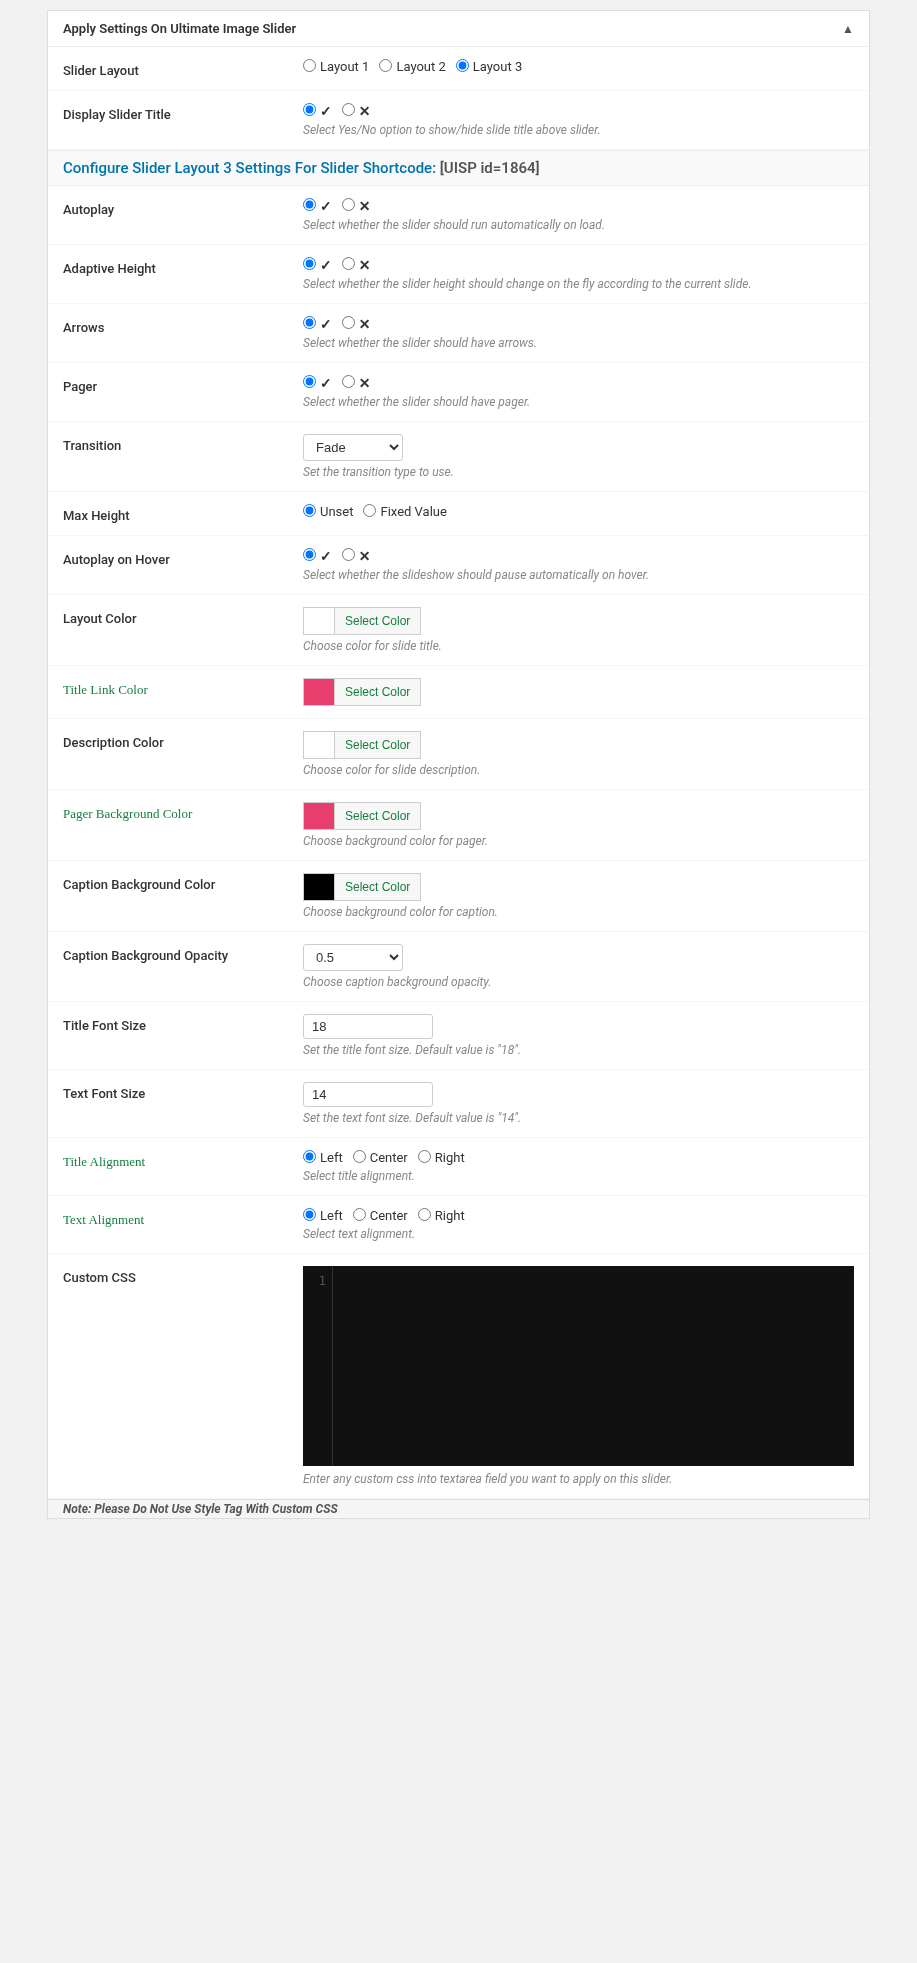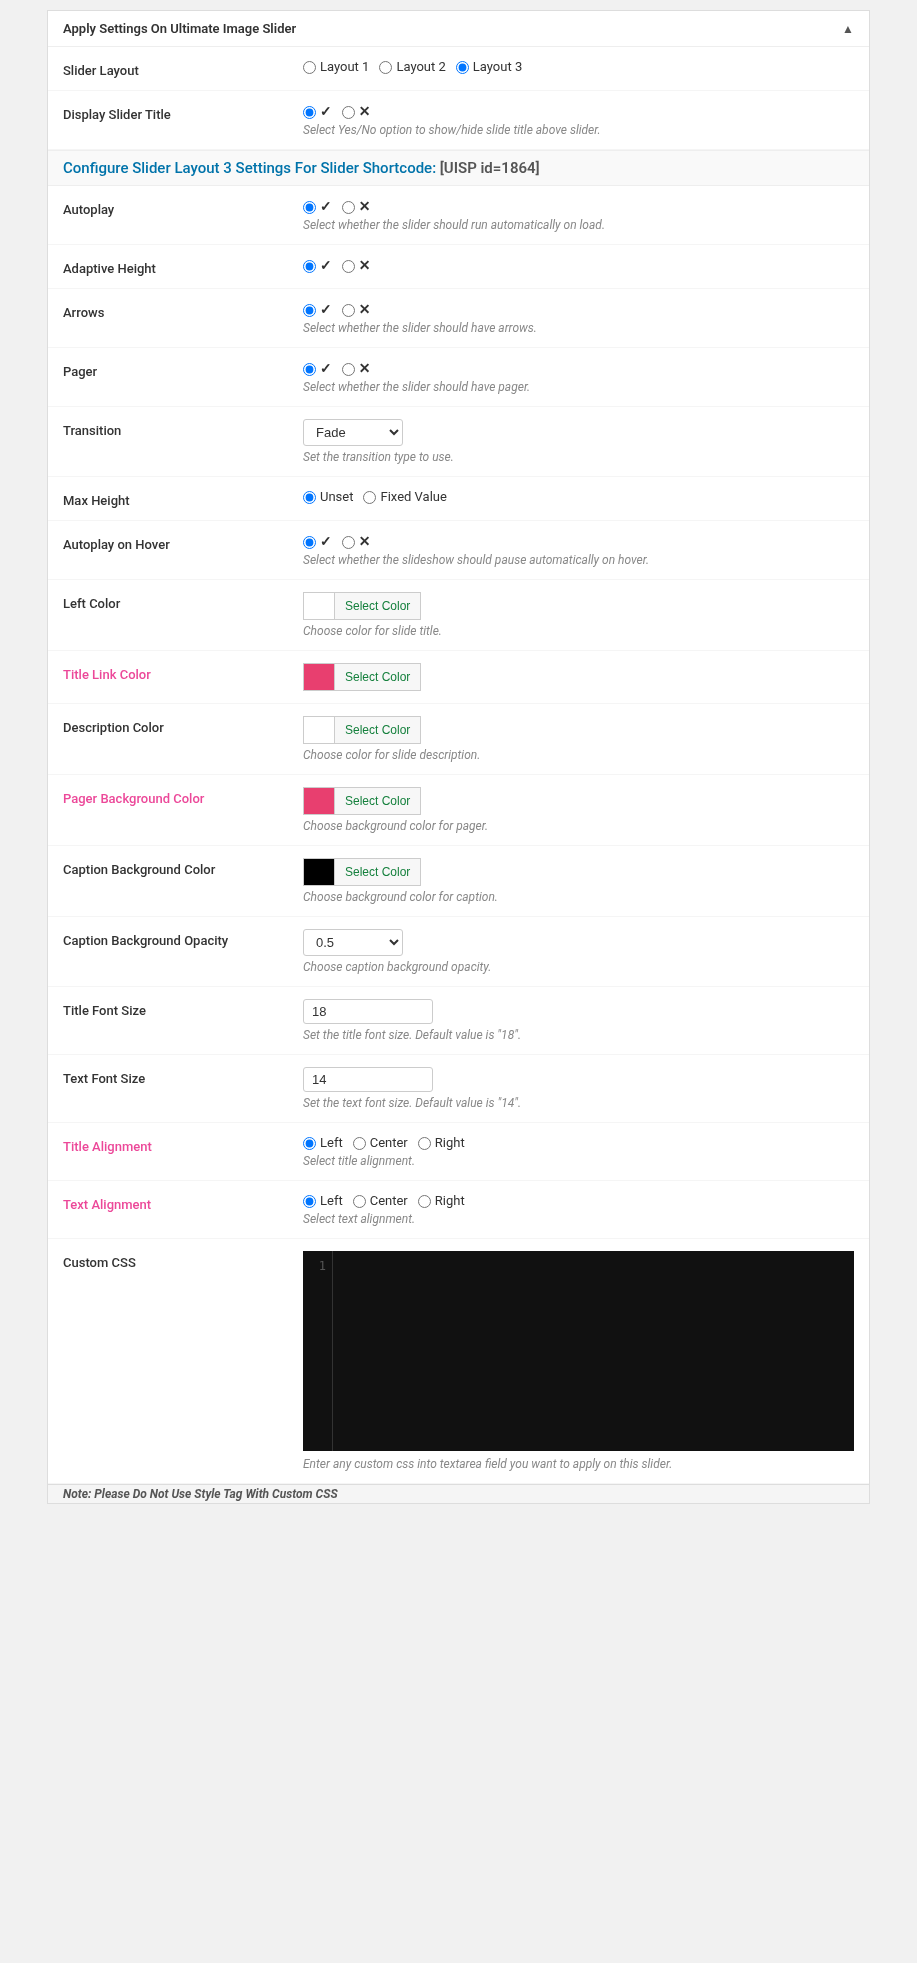--- a/index.html
+++ b/index.html
@@ -40,40 +40,41 @@
     }
     .settings-label {
       width: 240px;
       min-width: 240px;
       font-size: 13px;
       color: #333;
       padding-top: 4px;
       font-weight: 500;
     }
     .settings-label.colored {
-      color: #ec4899;
+      color: #15803d;
+      font-family: Liberation Serif, serif;
     }
     .settings-content {
       flex: 1;
     }
     .settings-content .hint {
       font-size: 12px;
       color: #888;
       font-style: italic;
       margin-top: 4px;
     }
     .radio-group {
       display: flex;
       align-items: center;
       gap: 10px;
       flex-wrap: wrap;
     }
     .radio-option {
       display: flex;
-      align-items: flex-end;
+      align-items: flex-start;
       gap: 4px;
       cursor: pointer;
     }
     .radio-option input[type="radio"] {
       margin: 0;
       cursor: pointer;
     }
     .check-icon {
       color: #333;
       font-size: 14px;
@@ -250,20 +251,21 @@
       <div class="radio-group">
         <label class="radio-option">
           <input type="radio" name="adaptive_height" checked="" style="">
           <span class="check-icon">✓</span>
         </label>
         <label class="radio-option">
           <input type="radio" name="adaptive_height" style="">
           <span class="cross-icon">✕</span>
         </label>
       </div>
+      <div class="hint">Select whether the slider height should change on the fly according to the current slide.</div>
     </div>
   </div>
 
   <div class="settings-row">
     <div class="settings-label">Arrows</div>
     <div class="settings-content">
       <div class="radio-group">
         <label class="radio-option">
           <input type="radio" name="arrows" checked="" style="">
           <span class="check-icon">✓</span>
@@ -332,21 +334,21 @@
         <label class="radio-option">
           <input type="radio" name="autoplay_hover" style="">
           <span class="cross-icon">✕</span>
         </label>
       </div>
       <div class="hint">Select whether the slideshow should pause automatically on hover.</div>
     </div>
   </div>
 
   <div class="settings-row">
-    <div class="settings-label">Left Color</div>
+    <div class="settings-label">Layout Color</div>
     <div class="settings-content">
       <div class="color-btn-wrap">
         <span class="color-swatch" style="background:#fff;border:1px solid #ccc;"></span>
         <button class="select-color-btn">Select Color</button>
       </div>
       <div class="hint">Choose color for slide title.</div>
     </div>
   </div>
 
   <div class="settings-row">

